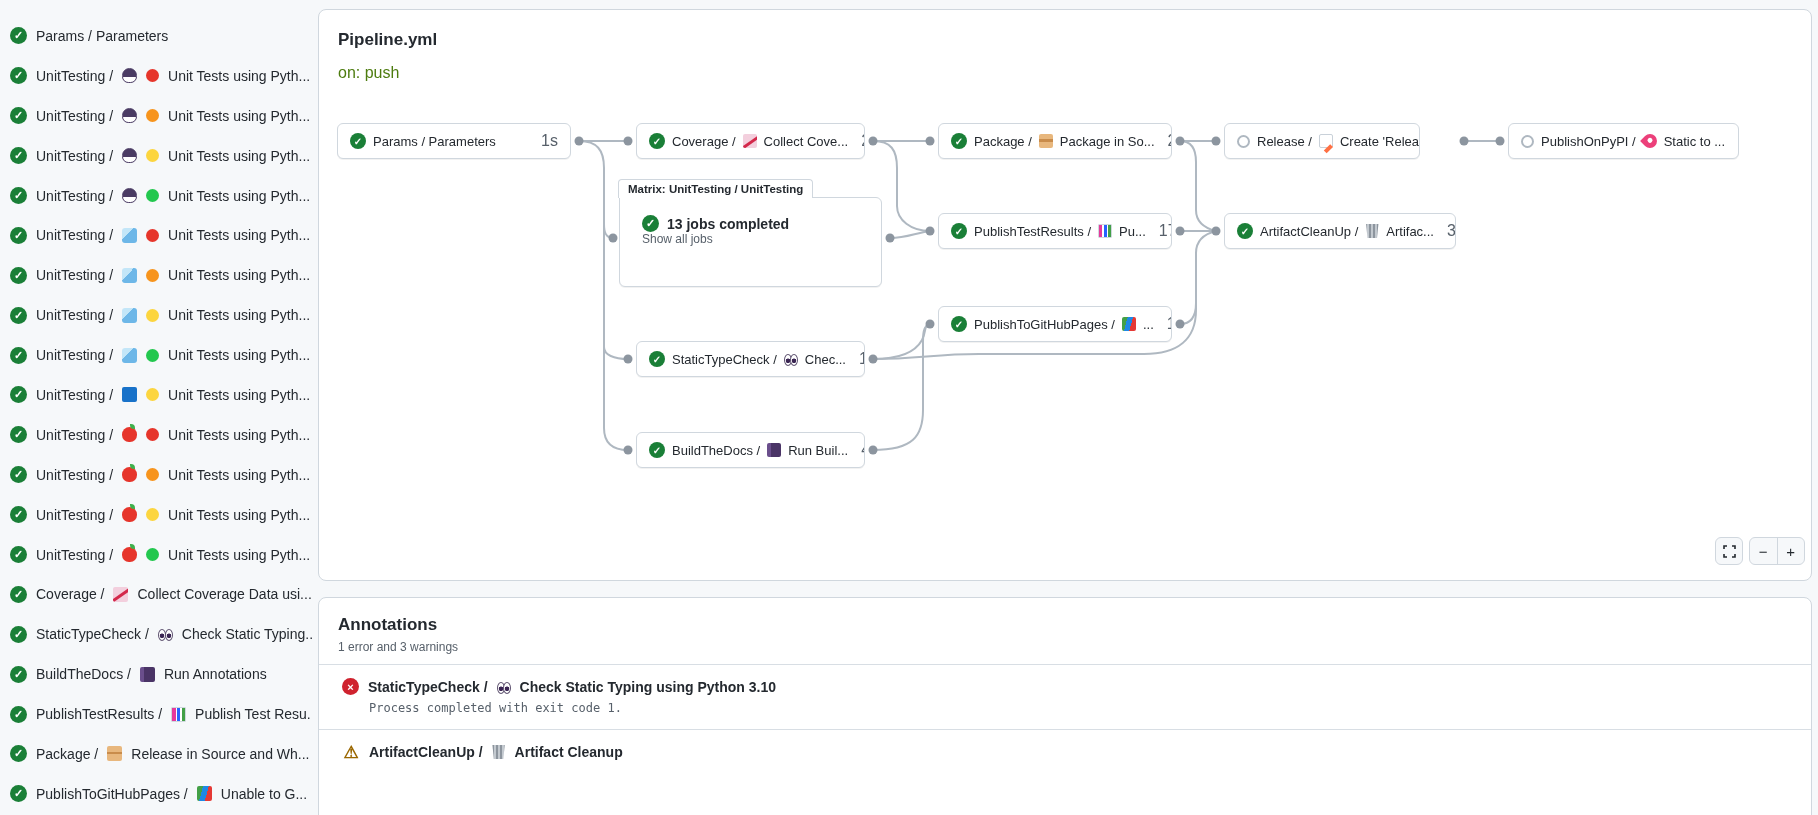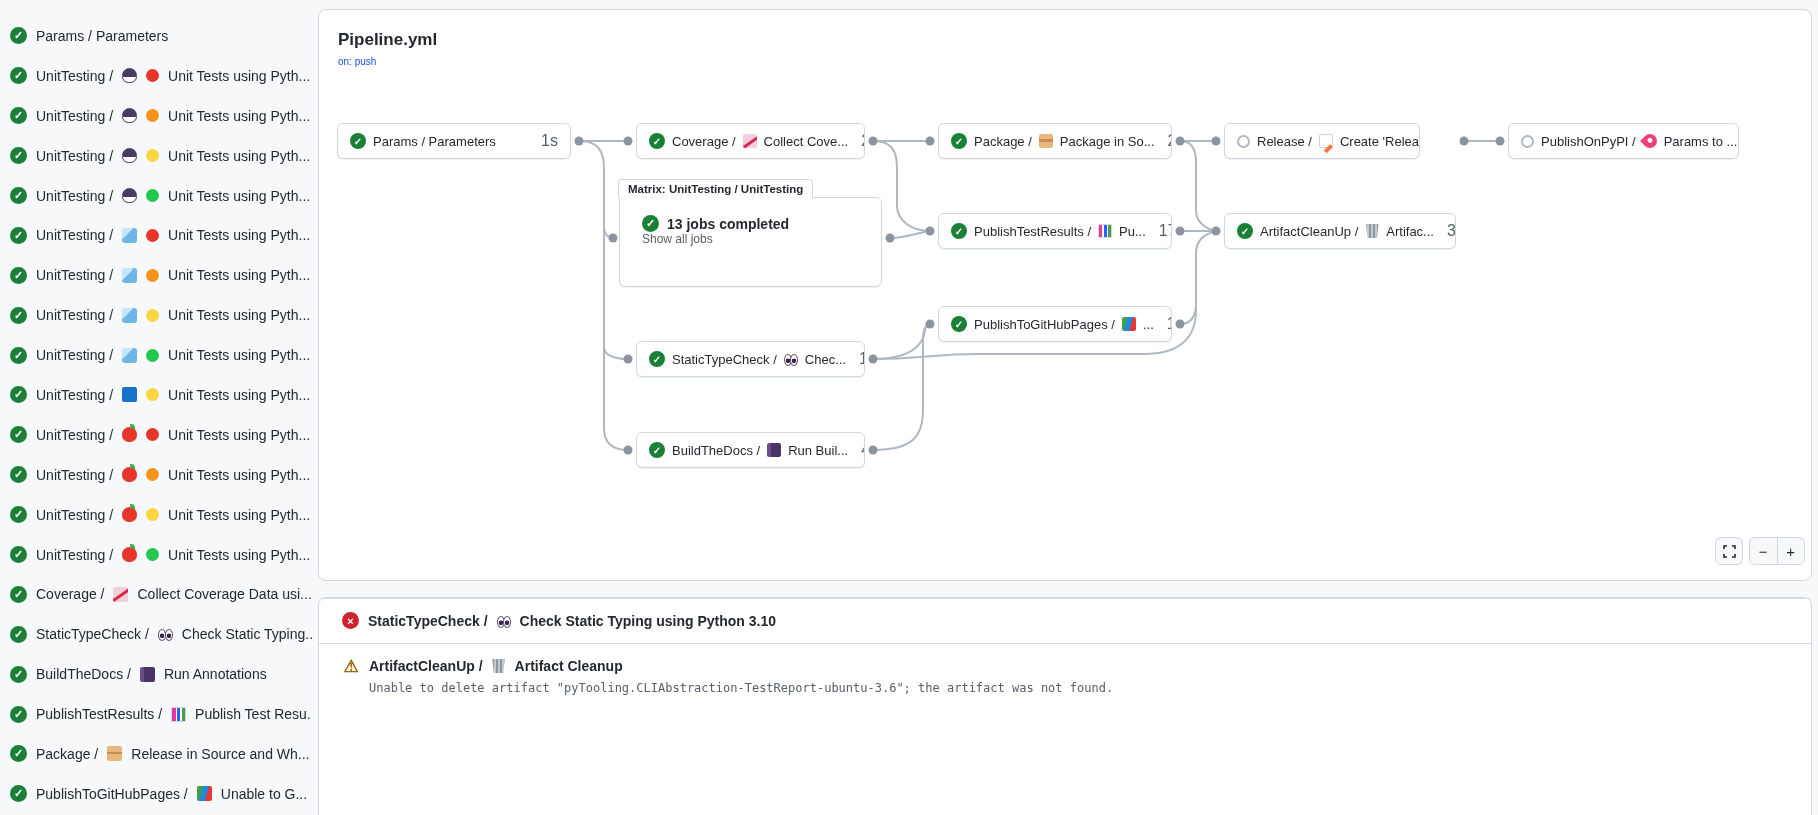--- a/index.html
+++ b/index.html
@@ -40,21 +40,21 @@
   .memo-icon { background:#fff; border:1px solid #c9d1d9; border-radius:2px; }
   .memo-icon::before { content:""; position:absolute; right:-1px; bottom:0; width:9px; height:4px; background:#ff7043; transform:rotate(-45deg); transform-origin:right bottom; }
   .rocket-icon { background:#ec407a; border-radius:50% 50% 50% 0; transform:rotate(45deg); }
   .rocket-icon::before { content:""; position:absolute; left:4px; top:4px; width:5px; height:5px; background:#fff; border-radius:50%; }
   .wastebasket-icon { background:repeating-linear-gradient(to right,#8d959e 0 2px,#c3c9cf 2px 4px); clip-path:polygon(6% 0,94% 0,84% 100%,16% 100%); }
 
   
   .graph-card { position:absolute; left:318px; top:9px; width:1494px; height:572px;
                 background:#fff; border:1px solid #d0d7de; border-radius:8px; }
   .graph-title { position:absolute; left:19px; top:20px; font-size:17px; font-weight:700; }
-  .graph-trigger { position:absolute; left:19px; top:46px; font-size:10px; color:#1d4ed8; }
+  .graph-trigger { position:absolute; left:19px; top:54px; font-size:16px; color:#4d7c0f; }
   #edges { position:absolute; left:0; top:0; pointer-events:none; }
 
   .node { position:absolute; height:36px; background:#fff; border:1px solid #d0d7de; border-radius:6px;
           box-shadow:0 1px 0 rgba(27,31,36,.06); display:flex; align-items:center; gap:7px;
           padding:0 12px; font-size:13px; white-space:nowrap; overflow:hidden; cursor:pointer; }
   .node .ico { width:14px; height:14px; }
   .node .st.ok { width:16px; height:16px; font-size:10px; }
   .node .dur { margin-left:auto; padding-left:6px; color:#57606a; font-size:16px; }
 
   .matrix-box { position:absolute; left:300px; top:187px; width:263px; height:90px;
@@ -291,21 +291,21 @@
       <div class="node" style="left: 905px; top: 113px; width: 196px;">
         <span class="st skip"></span>
         <span class="lbl">Release /</span>
         <span class="ico memo-icon" title="📝"></span>
         <span class="lbl">Create 'Release P...</span>
       </div>
       <div class="node" style="left: 1189px; top: 113px; width: 231px;">
         <span class="st skip"></span>
         <span class="lbl">PublishOnPyPI /</span>
         <span class="ico rocket-icon" title="🚀"></span>
-        <span class="lbl">Params to ...</span>
+        <span class="lbl">Static to ...</span>
       </div>
       <div class="node" style="left: 619px; top: 203px; width: 234px;">
         <span class="st ok">✓</span>
         <span class="lbl">PublishTestResults /</span>
         <span class="ico bar-chart-icon" title="📊"></span>
         <span class="lbl">Pu...</span>
         <span class="dur">17s</span>
       </div>
       <div class="node" style="left: 905px; top: 203px; width: 232px;">
         <span class="st ok">✓</span>
@@ -353,32 +353,36 @@
       <path d="M1,4 V1 H4 M9,1 H12 V4 M12,9 V12 H9 M4,12 H1 V9" fill="none" stroke="#24292f" stroke-width="1.6"></path>
     </svg>
   </button>
   <div class="zoomgrp">
     <button>−</button>
     <button>+</button>
   </div>
 </section>
 
 <section class="ann-card">
+  <div class="ann-head">
+    <div class="ann-title">Annotations</div>
+    <div class="ann-sub">1 error and 3 warnings</div>
+  </div>
   <div id="ann-list">
       <div class="ann-item">
         <div class="ann-row">
           <span class="st err">×</span>
           <span class="lbl">StaticTypeCheck /</span>
           <span class="ico eyes-icon" title="👀"></span>
           <span class="lbl">Check Static Typing using Python 3.10</span>
         </div>
+        <div class="ann-msg">Process completed with exit code 1.</div>
       </div>
       <div class="ann-item">
         <div class="ann-row">
           <span class="st warn">⚠</span>
           <span class="lbl">ArtifactCleanUp /</span>
           <span class="ico wastebasket-icon" title="🗑"></span>
           <span class="lbl">Artifact Cleanup</span>
         </div>
-        <div class="ann-msg">Unable to delete artifact "pyTooling.CLIAbstraction-TestReport-ubuntu-3.6"; the artifact was not found.</div>
       </div>
     </div>
 </section>
 
 </body></html>

